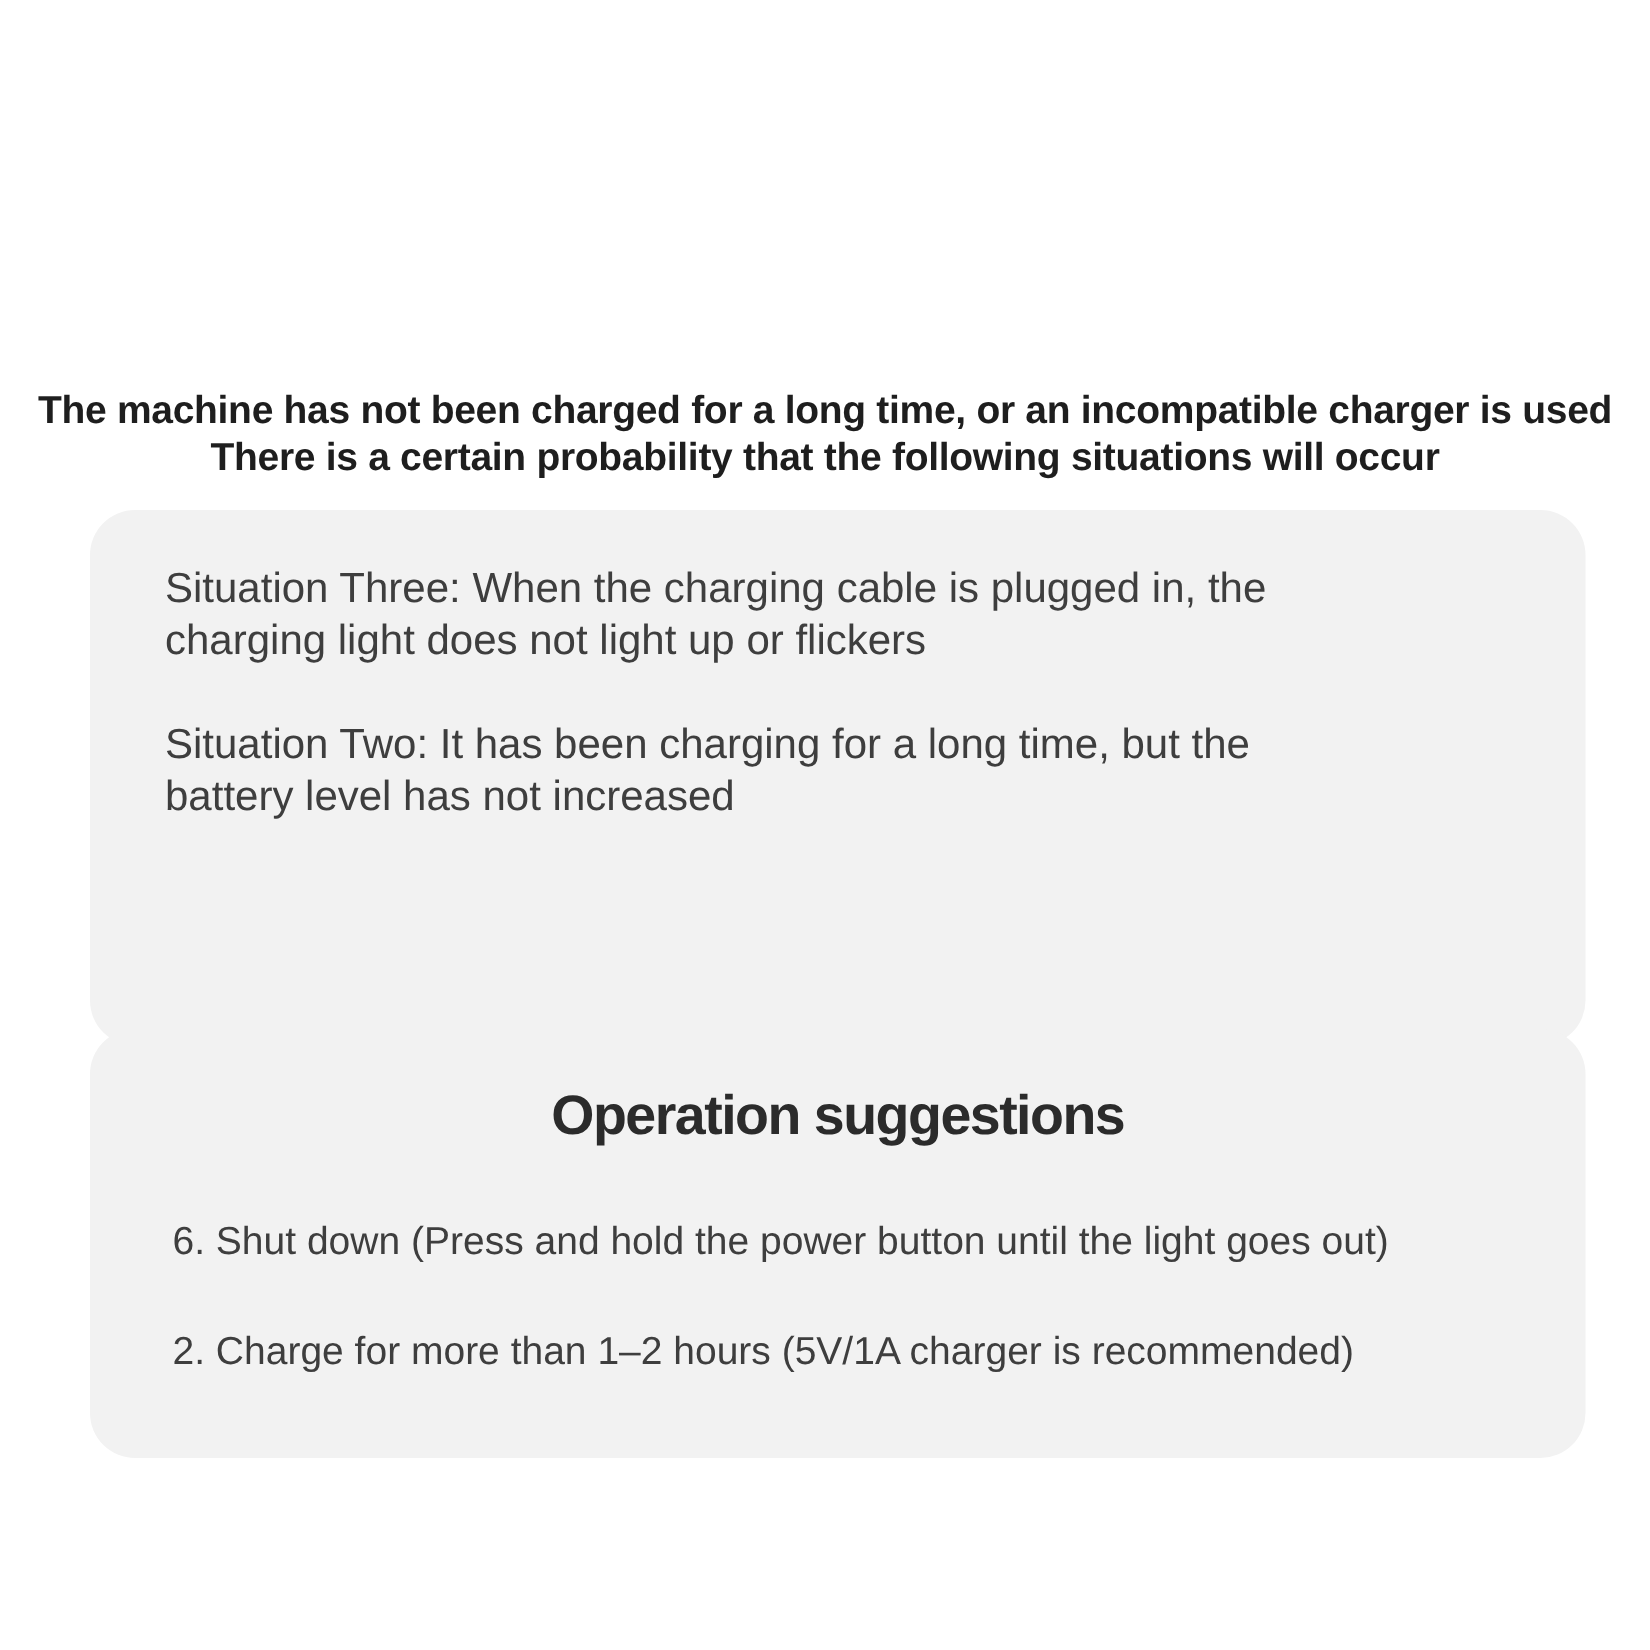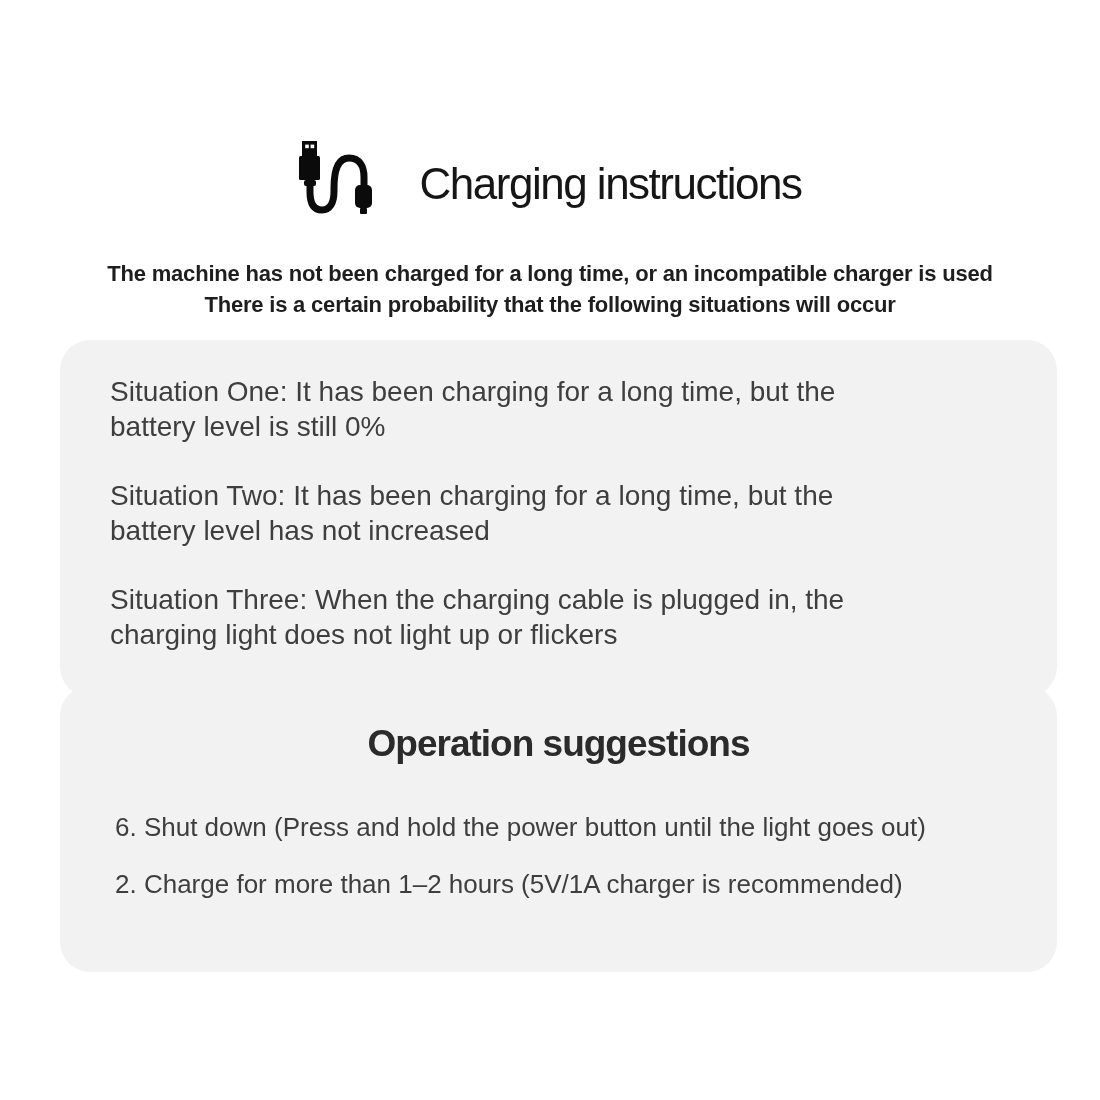--- a/index.html
+++ b/index.html
@@ -38,21 +38,21 @@
     white-space: nowrap;
   }
 
   
   .subtitle {
     position: absolute;
     top: 258px;
     left: 0;
     width: 100%;
     text-align: center;
-    font-size: 22px;
+    font-size: 26px;
     font-weight: 700;
     line-height: 31px;
     letter-spacing: -0.2px;
     color: #1e1e1e;
     white-space: pre-line;
   }
 
   
   .panel {
     position: absolute;
@@ -91,56 +91,36 @@
     margin-right: 10px; 
   }
   .suggestion-list { margin-top: 48px; }
   .suggestion-item {
     font-size: 26px;
     font-weight: 400;
     line-height: 30px;
     color: #3e3e3e;
     white-space: nowrap;
   }
-  .suggestion-item + .suggestion-item { margin-top: 27px; }
+  .suggestion-item + .suggestion-item { margin-top: 43px; }
 </style>
 </head>
 <body>
 
 <div class="page">
 
-  <div class="header-row">
-    <svg class="usb-icon" viewBox="0 0 81 76" width="81" height="76" aria-hidden="true">
-
-      <rect x="3" y="2" width="15" height="15" fill="#0b0b0b"></rect>
-      <rect x="6.2" y="5.6" width="3.6" height="3.6" fill="#ffffff"></rect>
-      <rect x="11.6" y="5.6" width="3.6" height="3.6" fill="#ffffff"></rect>
-
-      <rect x="0" y="17" width="21" height="24" rx="1.5" fill="#0b0b0b"></rect>
-
-      <rect x="5" y="41" width="12" height="6" rx="2" fill="#0b0b0b"></rect>
-
-      <path d="M11 45 L11 53 C11 65 15 71 23 71 C31 71 35 64 35 52 L35 49 C35 31 39 19 50 19 C61 19 65 28 65 38 L65 46" fill="none" stroke="#0b0b0b" stroke-width="7" stroke-linecap="round"></path>
-
-      <rect x="56" y="46" width="17" height="23" rx="5" fill="#0b0b0b"></rect>
-      <rect x="61" y="69" width="7" height="6" rx="1" fill="#0b0b0b"></rect>
-    </svg>
-    <h1 class="page-title">Charging instructions</h1>
-  </div>
 
   <div class="subtitle">The machine has not been charged for a long time, or an incompatible charger is used
 There is a certain probability that the following situations will occur</div>
 
   <div class="panel panel-situations">
-    <p class="situation-paragraph">Situation One: It has been charging for a long time, but the
-battery level is still 0%</p>
+    <p class="situation-paragraph">Situation Three: When the charging cable is plugged in, the
+charging light does not light up or flickers</p>
     <p class="situation-paragraph">Situation Two: It has been charging for a long time, but the
 battery level has not increased</p>
-    <p class="situation-paragraph">Situation Three: When the charging cable is plugged in, the
-charging light does not light up or flickers</p>
   </div>
 
   <div class="panel panel-suggestions">
     <h2 class="suggestions-title">Operation suggestions</h2>
     <div class="suggestion-list">
       <p class="suggestion-item">6. Shut down (Press and hold the power button until the light goes out)</p>
       <p class="suggestion-item">2. Charge for more than 1–2 hours (5V/1A charger is recommended)</p>
     </div>
   </div>
 

